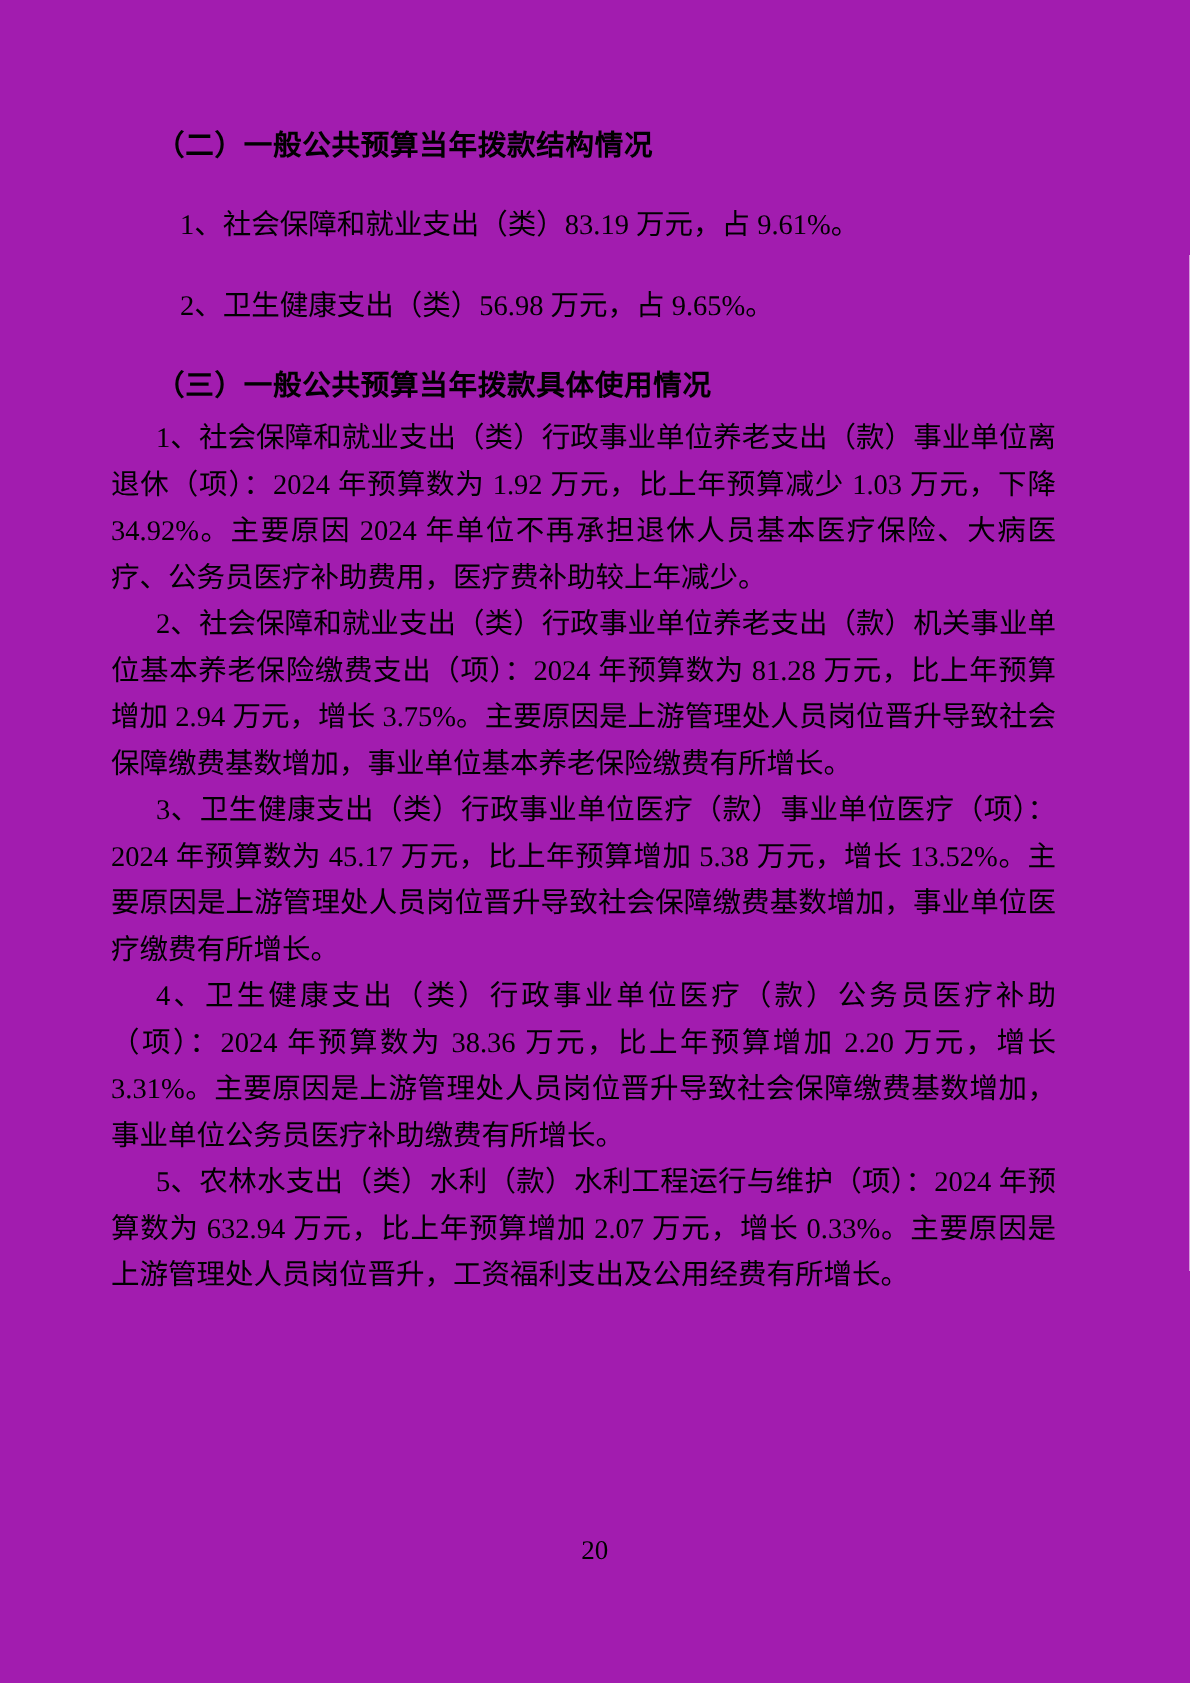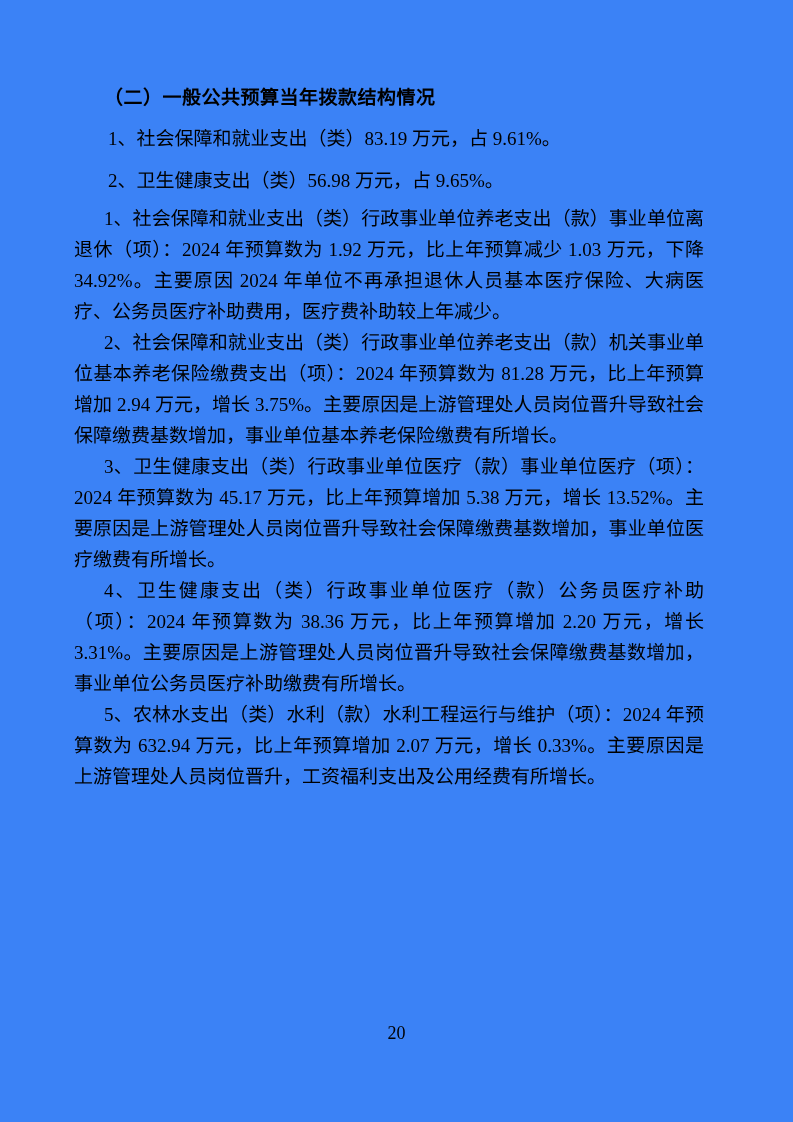--- a/index.html
+++ b/index.html
@@ -4,42 +4,42 @@
 <style>
   html, body {
     margin: 0;
     padding: 0;
     background: #ffffff;
   }
   .page {
     position: relative;
     width: 793px;
     height: 1122px;
-    background: #3b82f6;
+    background: #a21caf;
     color: #000000;
     overflow: hidden;
   }
   .content {
     position: absolute;
     left: 74px;
     top: 79px;
     width: 630px;
   }
   .heading {
     margin: 0;
     font-family: "Liberation Sans", sans-serif;
     font-weight: bold;
     font-size: 19px;
     line-height: 37.4px;
     text-indent: 30px;
     letter-spacing: 0.5px;
     text-align: left;
   }
   .item {
-    margin: 4px;
+    margin: 16px;
     font-family: "Liberation Serif", "DejaVu Serif", serif;
     font-size: 19px;
     line-height: 37.4px;
     text-indent: 30px;
     text-align: left;
     white-space: nowrap;
   }
   .para {
     margin: 0;
     font-family: "Liberation Serif", "DejaVu Serif", serif;
@@ -64,20 +64,21 @@
 <body>
 
 <div class="page">
   <main class="content">
 
     <h2 class="heading">（二）一般公共预算当年拨款结构情况</h2>
 
     <p class="item">1、社会保障和就业支出（类）83.19 万元，占 9.61%。</p>
     <p class="item">2、卫生健康支出（类）56.98 万元，占 9.65%。</p>
 
+    <h2 class="heading">（三）一般公共预算当年拨款具体使用情况</h2>
 
     <p class="para">1、社会保障和就业支出（类）行政事业单位养老支出（款）事业单位离退休（项）：2024 年预算数为 1.92 万元，比上年预算减少 1.03 万元，下降 34.92%。主要原因 2024 年单位不再承担退休人员基本医疗保险、大病医疗、公务员医疗补助费用，医疗费补助较上年减少。</p>
     <p class="para">2、社会保障和就业支出（类）行政事业单位养老支出（款）机关事业单位基本养老保险缴费支出（项）：2024 年预算数为 81.28 万元，比上年预算增加 2.94 万元，增长 3.75%。主要原因是上游管理处人员岗位晋升导致社会保障缴费基数增加，事业单位基本养老保险缴费有所增长。</p>
     <p class="para">3、卫生健康支出（类）行政事业单位医疗（款）事业单位医疗（项）：2024 年预算数为 45.17 万元，比上年预算增加 5.38 万元，增长 13.52%。主要原因是上游管理处人员岗位晋升导致社会保障缴费基数增加，事业单位医疗缴费有所增长。</p>
     <p class="para">4、卫生健康支出（类）行政事业单位医疗（款）公务员医疗补助（项）：2024 年预算数为 38.36 万元，比上年预算增加 2.20 万元，增长 3.31%。主要原因是上游管理处人员岗位晋升导致社会保障缴费基数增加，事业单位公务员医疗补助缴费有所增长。</p>
     <p class="para">5、农林水支出（类）水利（款）水利工程运行与维护（项）：2024 年预算数为 632.94 万元，比上年预算增加 2.07 万元，增长 0.33%。主要原因是上游管理处人员岗位晋升，工资福利支出及公用经费有所增长。</p>
 
   </main>
 
   <div class="pageno">20</div>

